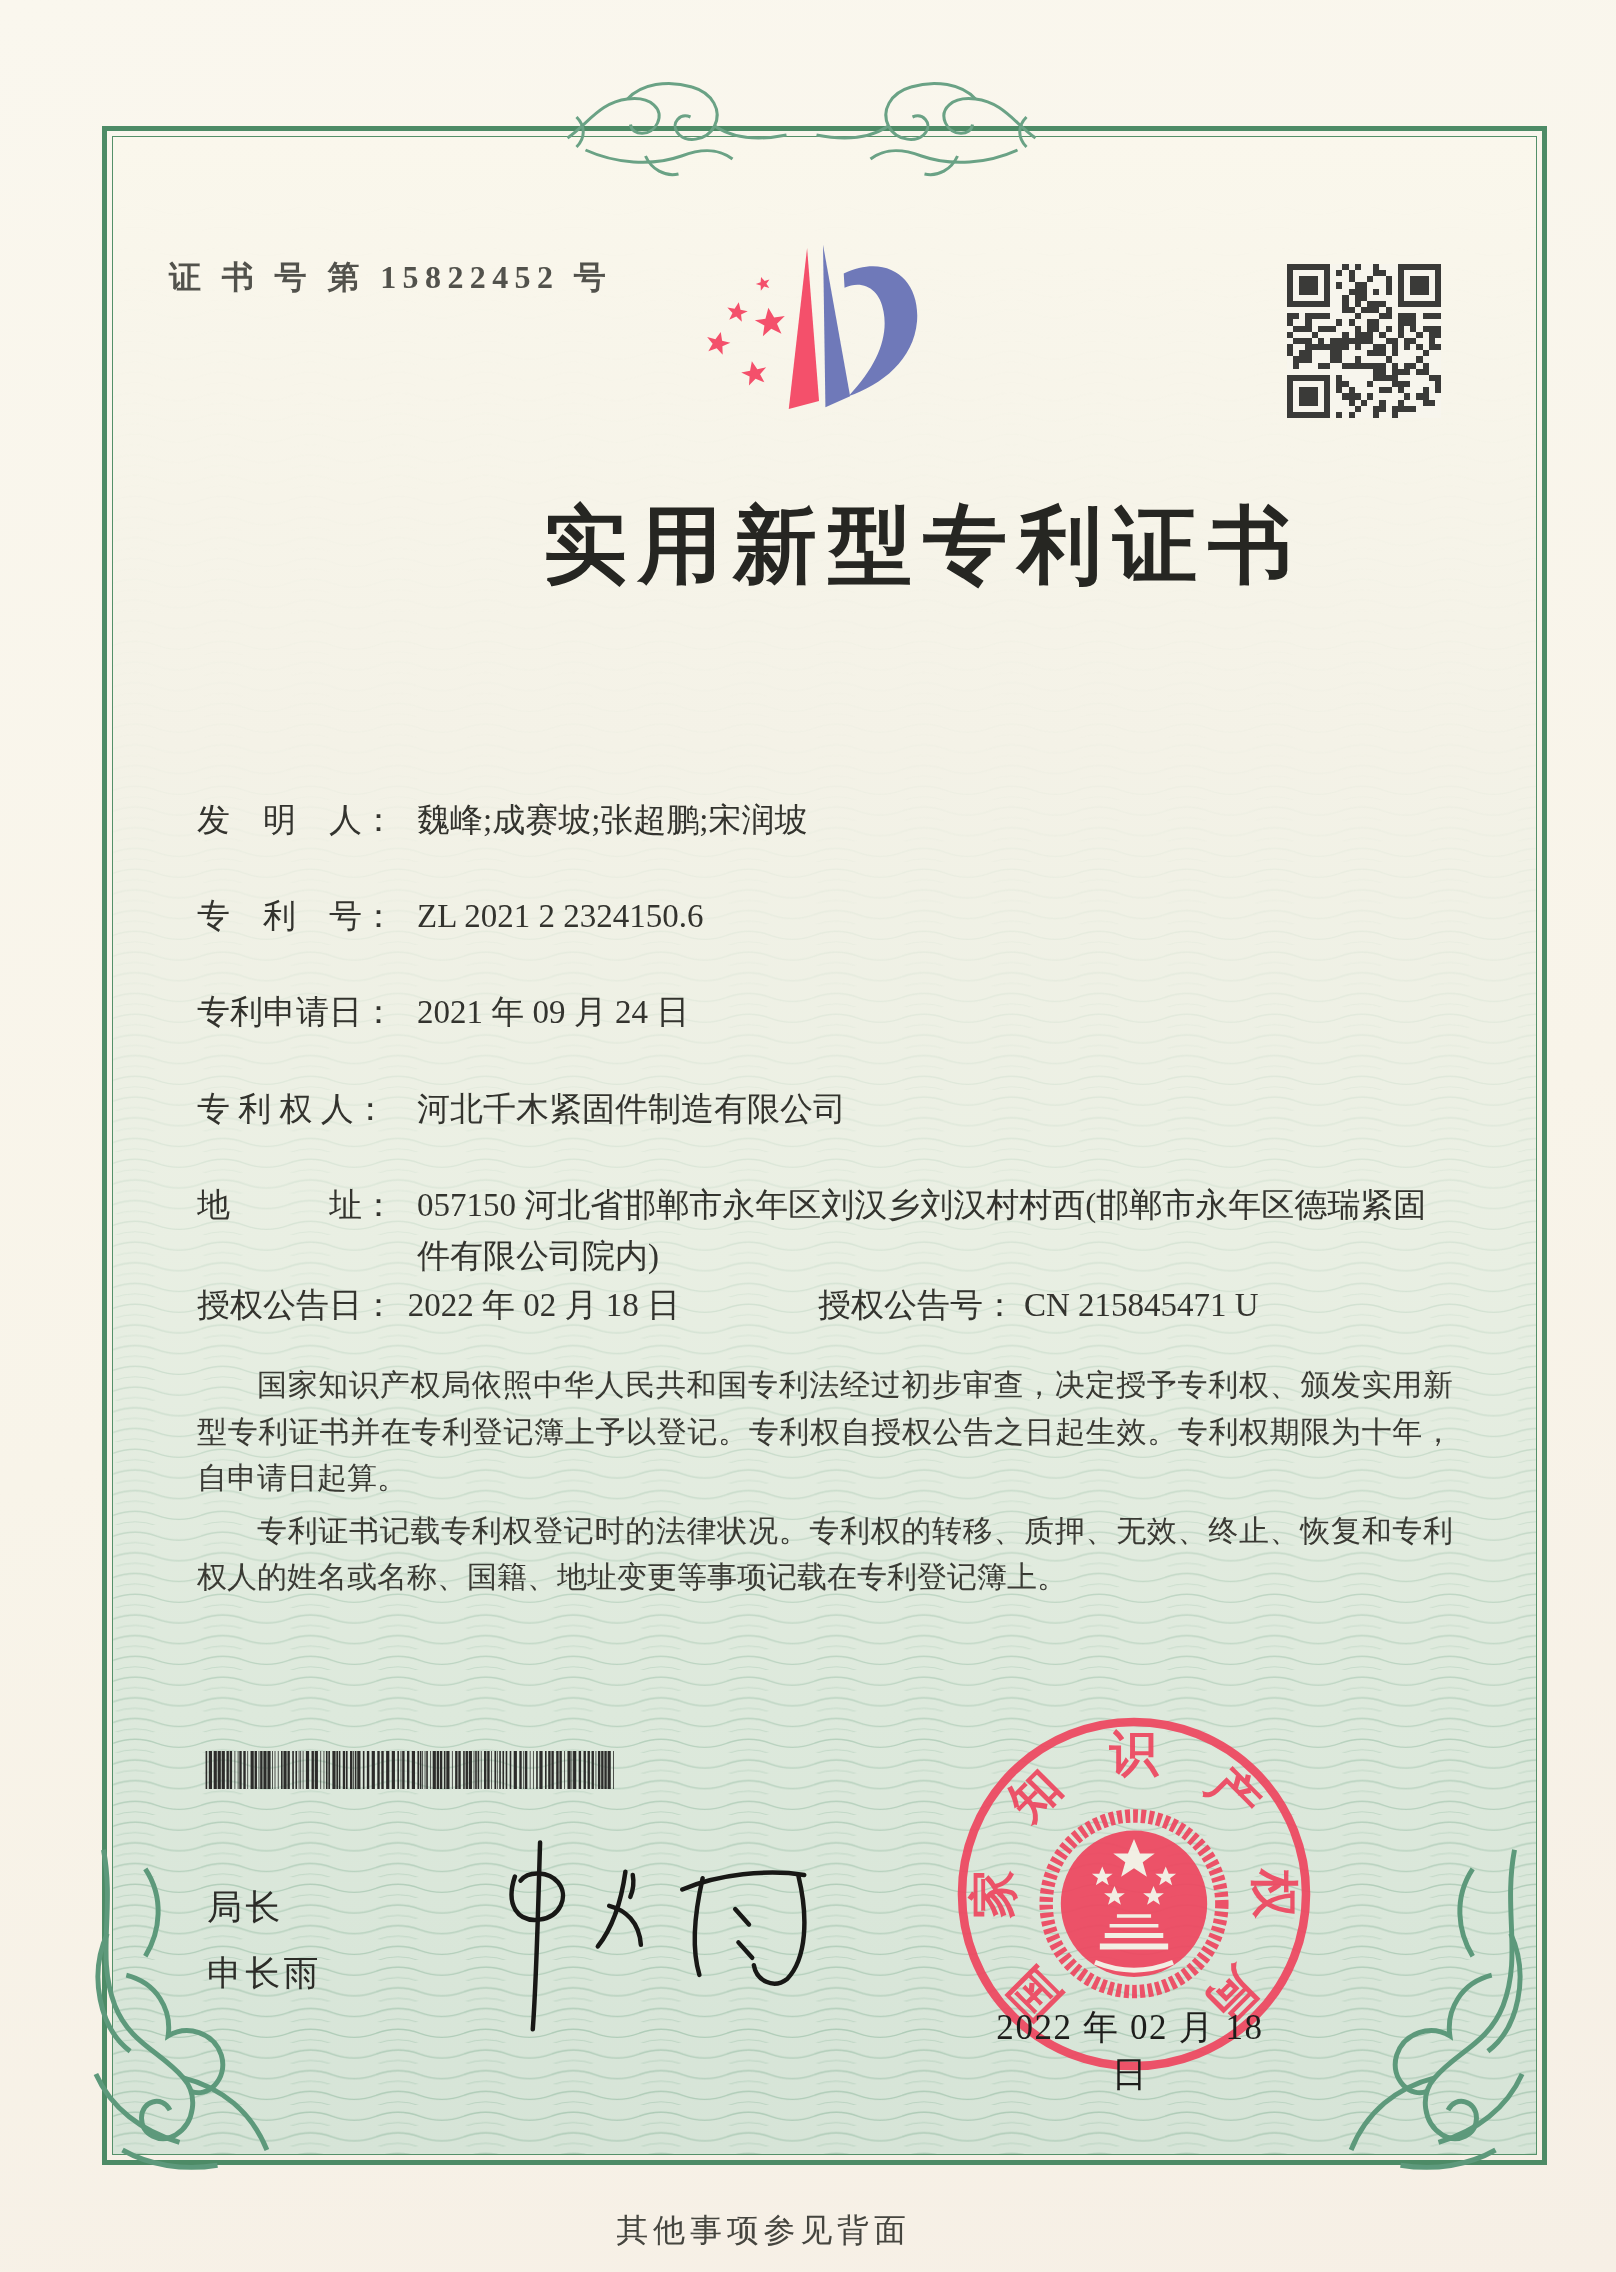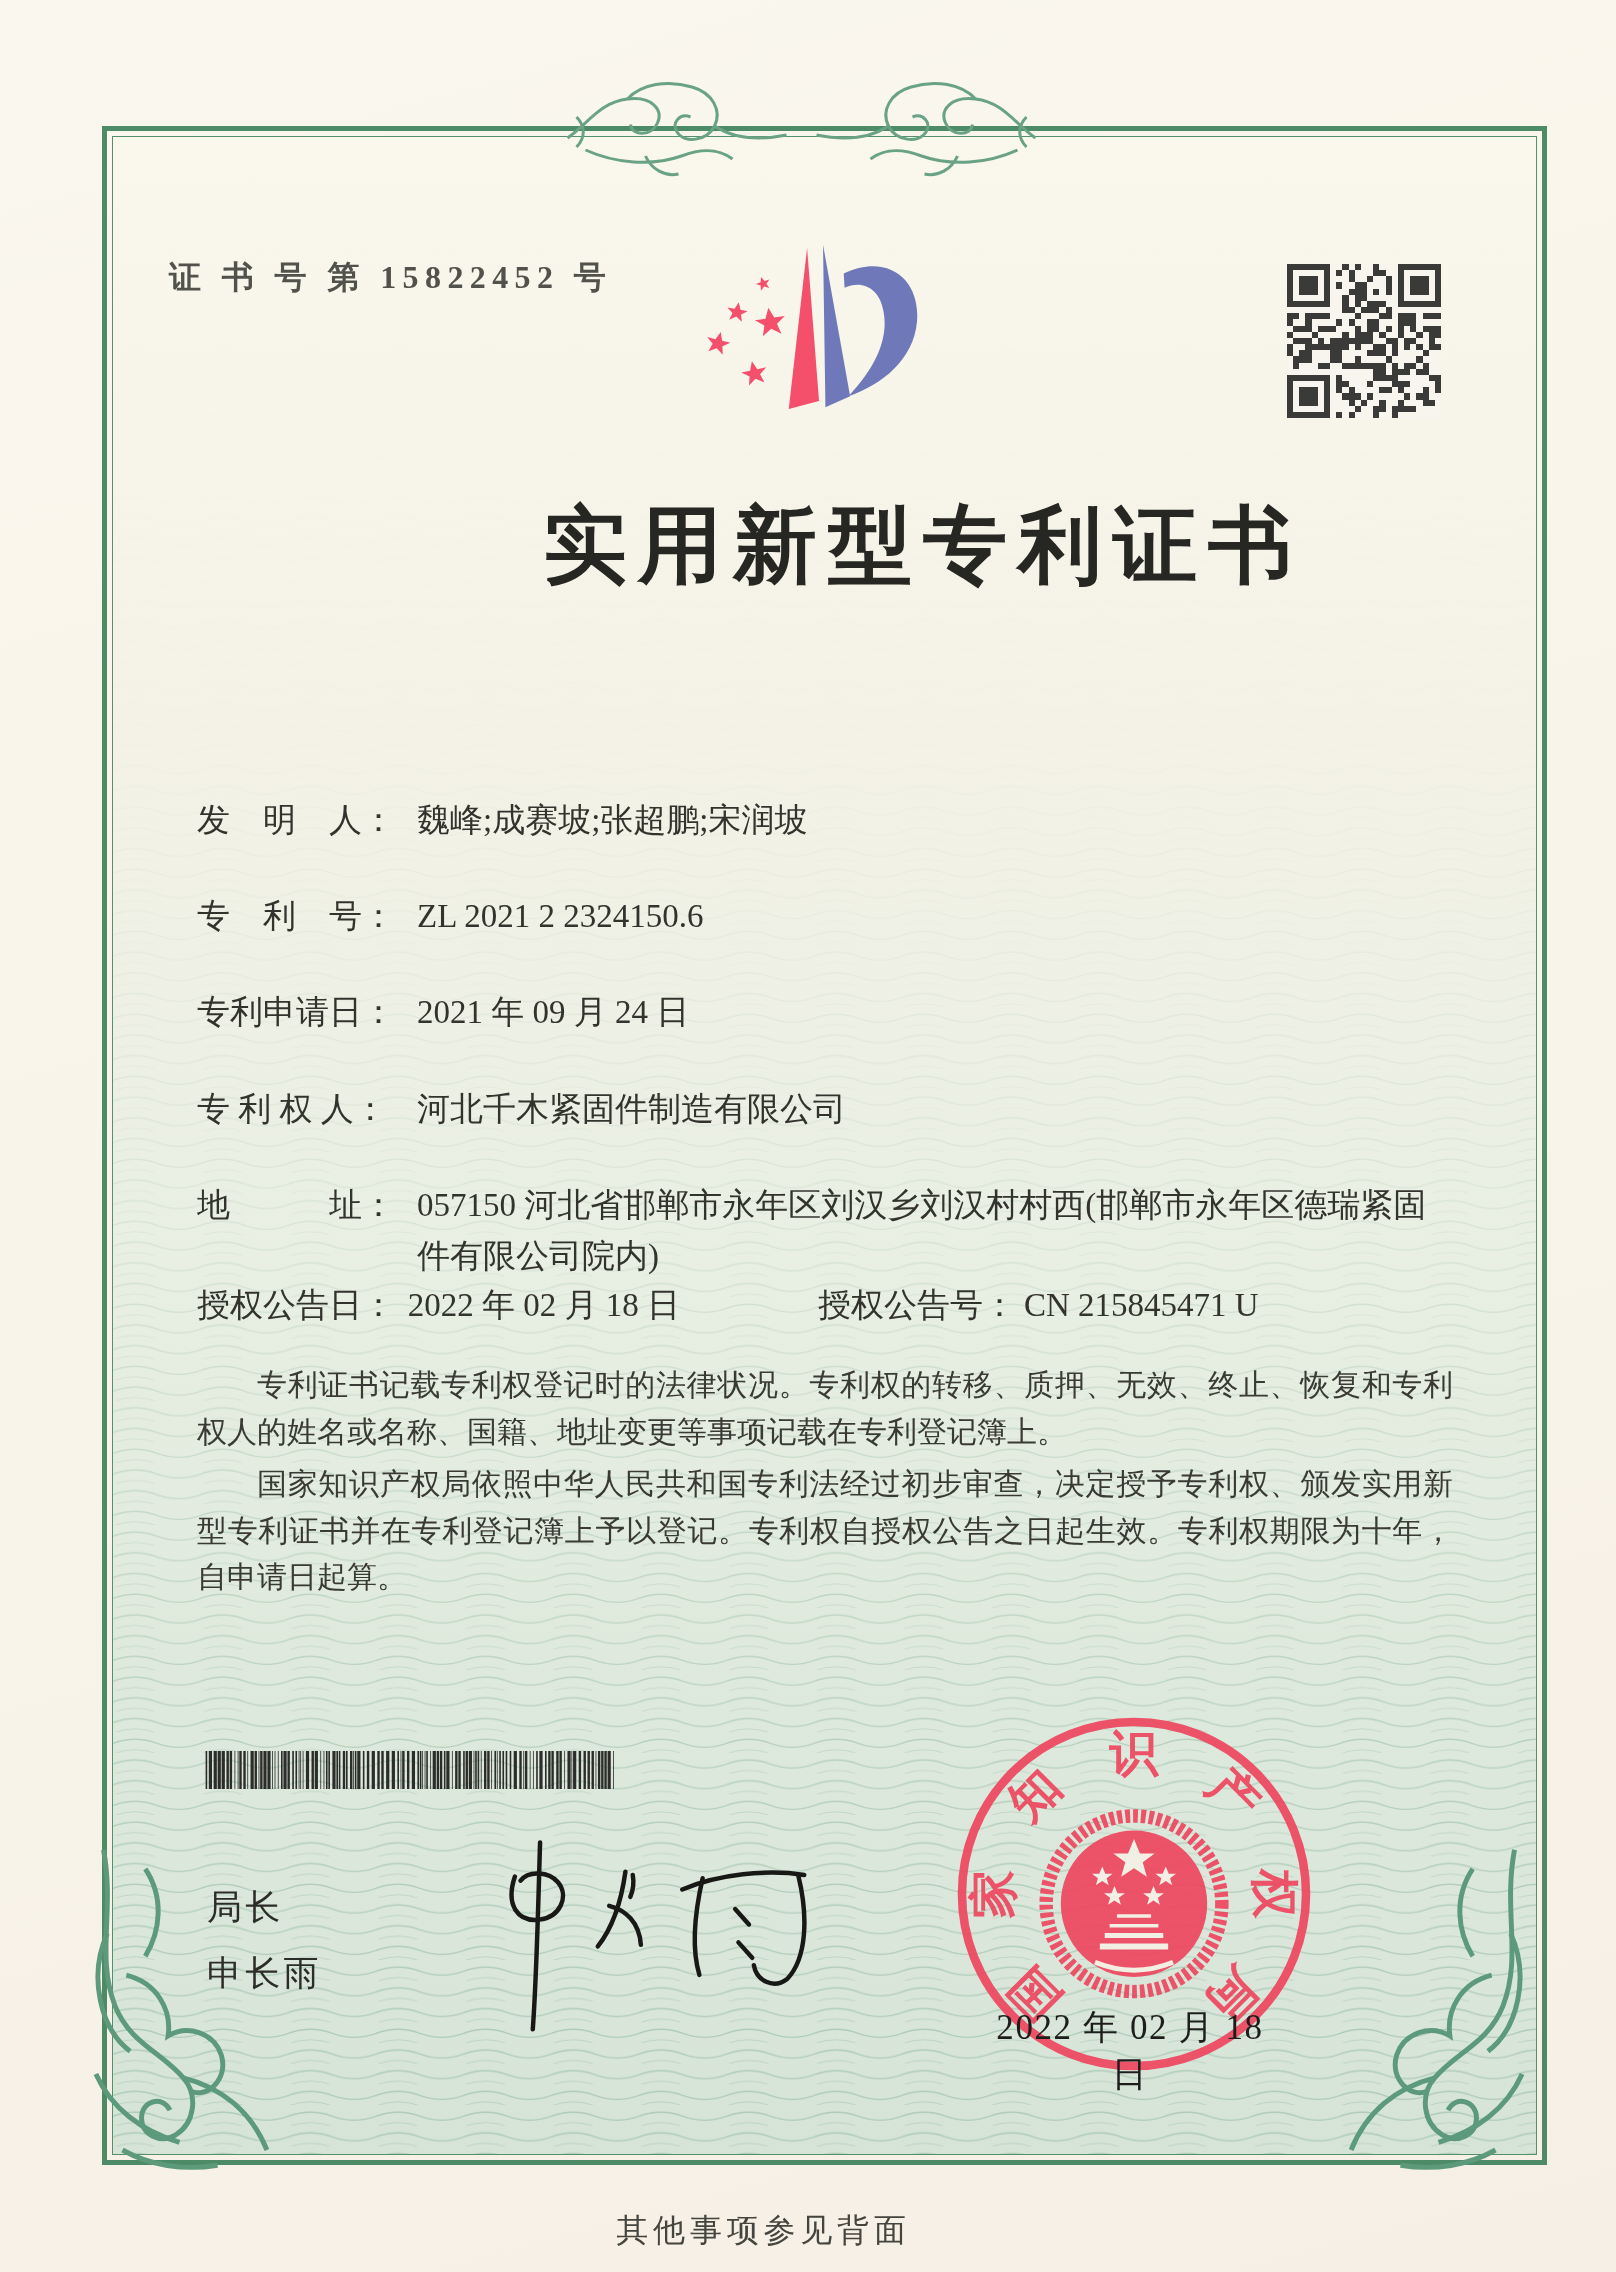--- a/index.html
+++ b/index.html
@@ -350,22 +350,22 @@
     <span class="lbl">地　　　址：</span><span class="val">057150 河北省邯郸市永年区刘汉乡刘汉村村西(邯郸市永年区德瑞紧固件有限公司院内)</span>
   </div>
   <div class="pairs" style="left:197px;top:1283px;">
     <span>授权公告日：</span><span style="display:inline-block;width:12.7px;"></span><span>2022 年 02 月 18 日</span>
   </div>
   <div class="pairs" style="left:818px;top:1283px;">
     <span>授权公告号：</span><span style="display:inline-block;width:8px;"></span><span>CN 215845471 U</span>
   </div>
 
   <div class="paras">
+    <p>国家知识产权局依照中华人民共和国专利法经过初步审查，决定授予专利权、颁发实用新型专利证书并在专利登记簿上予以登记。专利权自授权公告之日起生效。专利权期限为十年，自申请日起算。</p>
     <p>专利证书记载专利权登记时的法律状况。专利权的转移、质押、无效、终止、恢复和专利权人的姓名或名称、国籍、地址变更等事项记载在专利登记簿上。</p>
-    <p>国家知识产权局依照中华人民共和国专利法经过初步审查，决定授予专利权、颁发实用新型专利证书并在专利登记簿上予以登记。专利权自授权公告之日起生效。专利权期限为十年，自申请日起算。</p>
   </div>
 
   <svg class="abs" id="barcode-svg" style="left:204px;top:1751px;" width="414" height="38" viewBox="0 0 516 46" preserveAspectRatio="none">
       <rect x="2" y="0" width="2" height="46" fill="#2c2c2a"></rect>
       <rect x="6" y="0" width="4" height="46" fill="#2c2c2a"></rect>
       <rect x="12" y="0" width="4" height="46" fill="#2c2c2a"></rect>
       <rect x="17" y="0" width="4" height="46" fill="#2c2c2a"></rect>
       <rect x="22" y="0" width="4" height="46" fill="#2c2c2a"></rect>
       <rect x="28" y="0" width="3" height="46" fill="#2c2c2a"></rect>
       <rect x="32" y="0" width="3" height="46" fill="#2c2c2a"></rect>

